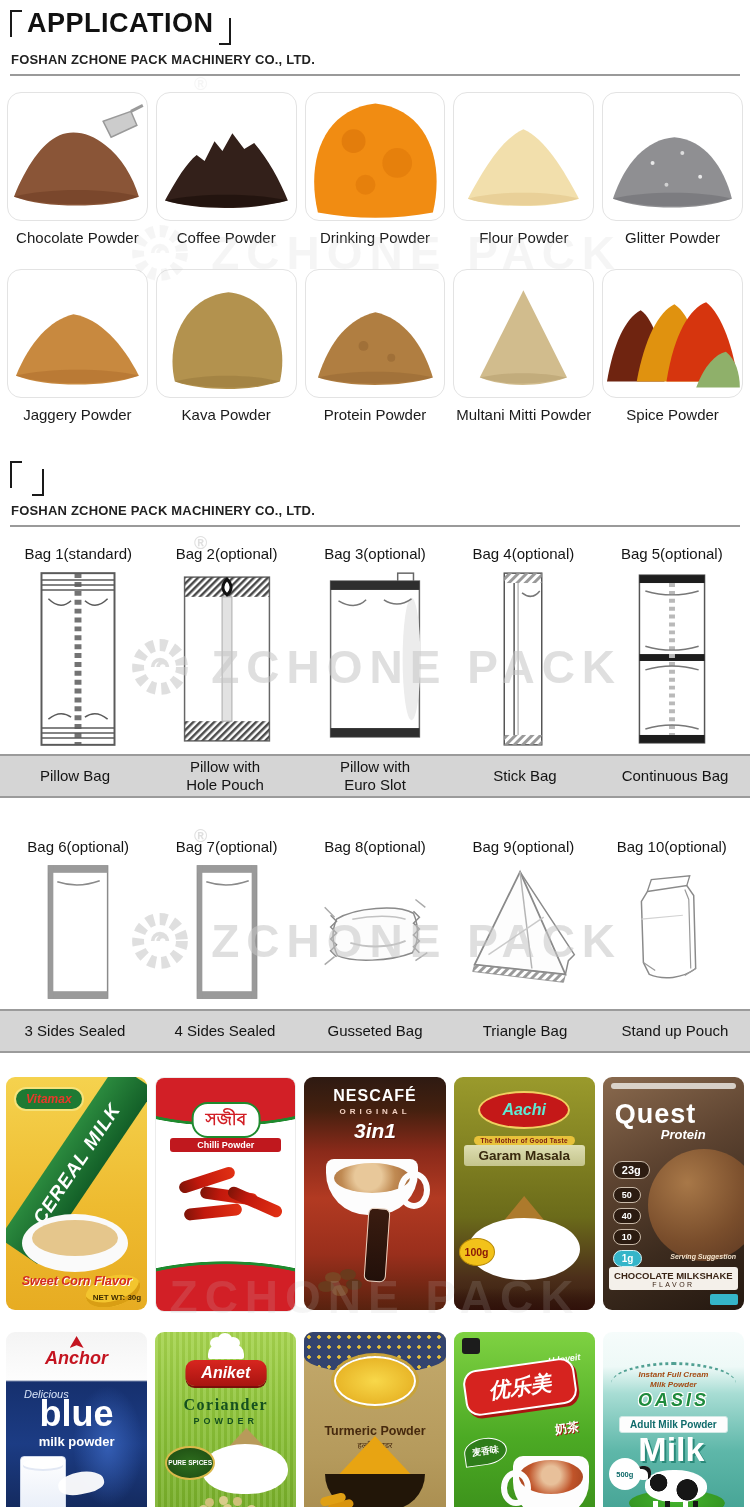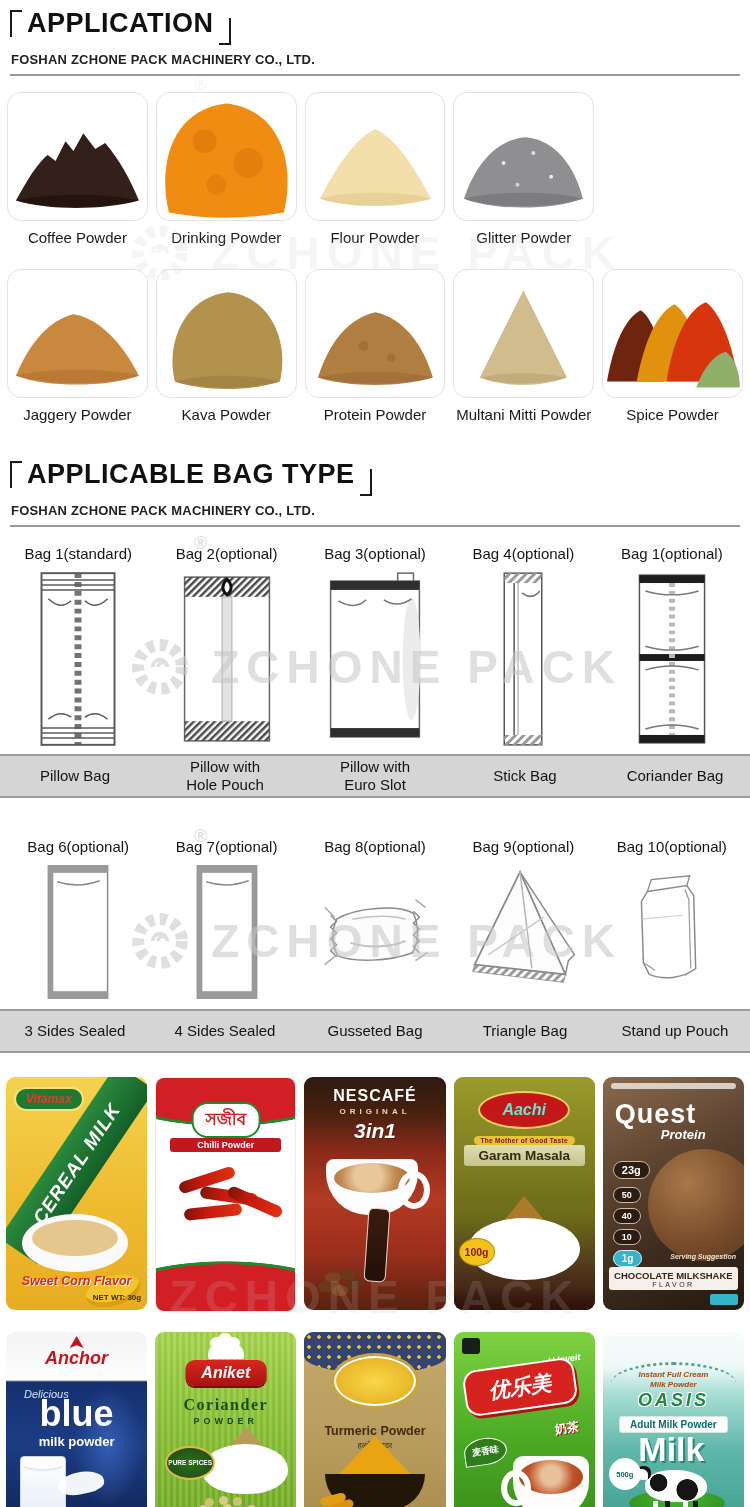--- a/index.html
+++ b/index.html
@@ -246,20 +246,31 @@
         <path d="M27,35 a8,8 0 1 1 16,0 a5,5 0 1 0 -10,0" fill="none" stroke="currentColor" stroke-width="4"></path>
       </svg>
       <span class="wm-reg">®</span>
       <span class="wm-text">ZCHONE PACK</span>
     </div>
 
     <div class="powder-grid">
       <div class="pcell">
         <div class="pcard">
             <svg viewBox="0 0 140 127">
+          <path d="M6,104 C18,74 34,50 52,42 C66,36 84,40 98,52 C114,64 126,84 132,104 C100,116 38,116 6,104 Z" fill="#8a5537"></path>
+          <path d="M6,104 C40,95 100,95 132,104 C100,114 38,114 6,104 Z" opacity=".45" fill="#66381f"></path>
+          <polygon points="96,28 124,18 130,32 104,44" fill="#cccccc" stroke="#9a9a9a" stroke-width="1.5"></polygon>
+          <line x1="124" y1="18" x2="136" y2="12" stroke="#9a9a9a" stroke-width="3"></line>
+        </svg>
+          </div>
+        <div class="plabel">Chocolate Powder</div>
+      </div>
+      <div class="pcell">
+        <div class="pcard">
+            <svg viewBox="0 0 140 127">
           <path d="M8,108 C20,86 30,70 40,62 L48,68 L58,48 L66,58 L76,40 L88,56 L98,50 C112,66 124,88 132,108 C96,118 40,118 8,108 Z" fill="#33201a"></path>
           <path d="M8,108 C40,100 100,100 132,108 C96,117 40,117 8,108 Z" opacity=".6" fill="#190d09"></path>
         </svg>
           </div>
         <div class="plabel">Coffee Powder</div>
       </div>
       <div class="pcell">
         <div class="pcard">
             <svg viewBox="0 0 140 127">
           <path d="M12,120 C0,70 16,16 70,10 C124,16 140,70 128,120 C90,127 50,127 12,120 Z" fill="#f18c12"></path>
@@ -345,21 +356,20 @@
         <div class="plabel">Spice Powder</div>
       </div>
     </div>
   </div>
 
   <div class="spacer-md"></div>
 
   <div class="sec-head">
     <div class="title-row">
       <span class="brk brk-l"></span>
-      <span class="sec-title">APPLICABLE BAG TYPE</span>
       <span class="brk brk-r"></span>
     </div>
     <div class="sec-sub">FOSHAN ZCHONE PACK MACHINERY CO., LTD.</div>
     <div class="rule"></div>
   </div>
 
   <div class="bag-zone">
     <div class="wm wm-strong">
       <svg class="wm-gear" viewBox="0 0 70 70">
         <circle cx="35" cy="35" r="24" fill="none" stroke="currentColor" stroke-width="13" stroke-dasharray="8 6"></circle>
@@ -368,21 +378,21 @@
       </svg>
       <span class="wm-reg">®</span>
       <span class="wm-text">ZCHONE PACK</span>
     </div>
 
     <div class="bag-tags">
       <div class="bag-tag">Bag 1(standard)</div>
       <div class="bag-tag">Bag 2(optional)</div>
       <div class="bag-tag">Bag 3(optional)</div>
       <div class="bag-tag">Bag 4(optional)</div>
-      <div class="bag-tag">Bag 1(optional)</div>
+      <div class="bag-tag">Bag 5(optional)</div>
     </div>
 
     <div class="bag-arts">
       <div class="bag-art">
           <svg width="148" height="190" viewBox="0 0 150 190">
         <rect x="38" y="8" width="74" height="174" fill="#fff" stroke="#5a5a5a" stroke-width="2"></rect>
         <line x1="38" y1="15" x2="112" y2="15" stroke="#5a5a5a" stroke-width="1.5"></line>
         <line x1="38" y1="20" x2="112" y2="20" stroke="#5a5a5a" stroke-width="1.5"></line>
         <line x1="38" y1="25" x2="112" y2="25" stroke="#5a5a5a" stroke-width="1.5"></line>
         <line x1="38" y1="165" x2="112" y2="165" stroke="#5a5a5a" stroke-width="1.5"></line>
@@ -440,21 +450,21 @@
         </div>
     </div>
 
     <div class="graybar">
       <div class="gcell">Pillow Bag</div>
       <div class="gcell">Pillow with
 Hole Pouch</div>
       <div class="gcell">Pillow with
 Euro Slot</div>
       <div class="gcell">Stick Bag</div>
-      <div class="gcell">Coriander Bag</div>
+      <div class="gcell">Continuous Bag</div>
     </div>
   </div>
 
   <div class="spacer-md"></div>
 
   <div class="bag-zone">
     <div class="wm wm-strong">
       <svg class="wm-gear" viewBox="0 0 70 70">
         <circle cx="35" cy="35" r="24" fill="none" stroke="currentColor" stroke-width="13" stroke-dasharray="8 6"></circle>
         <circle cx="35" cy="35" r="15" fill="#fff"></circle>

